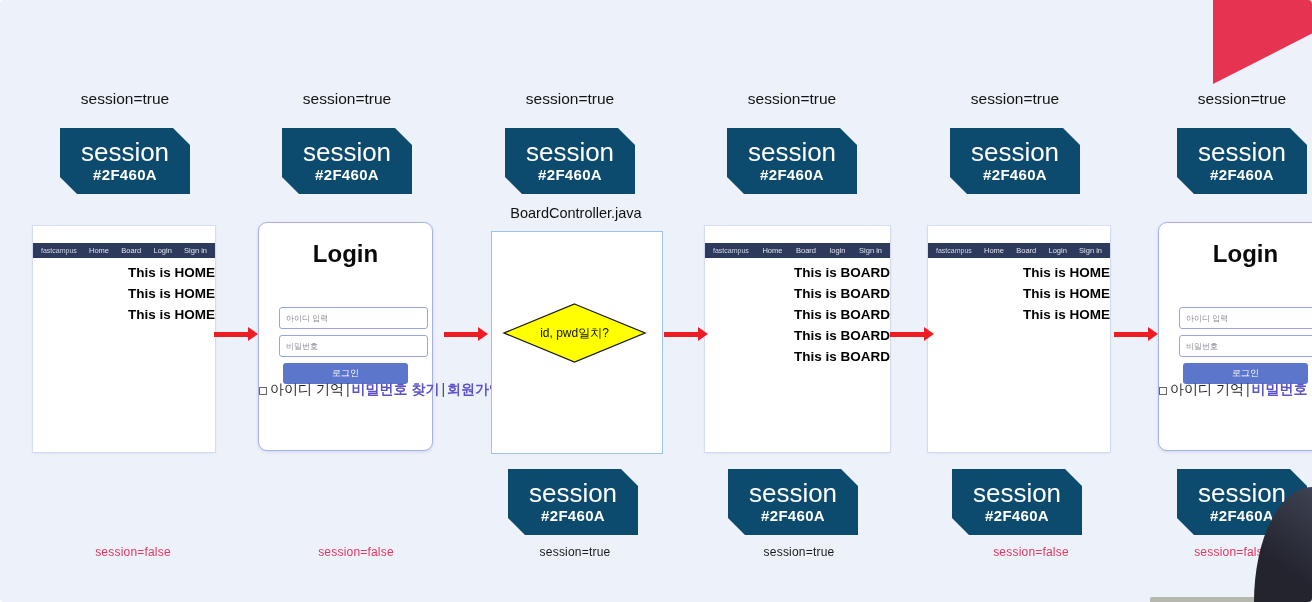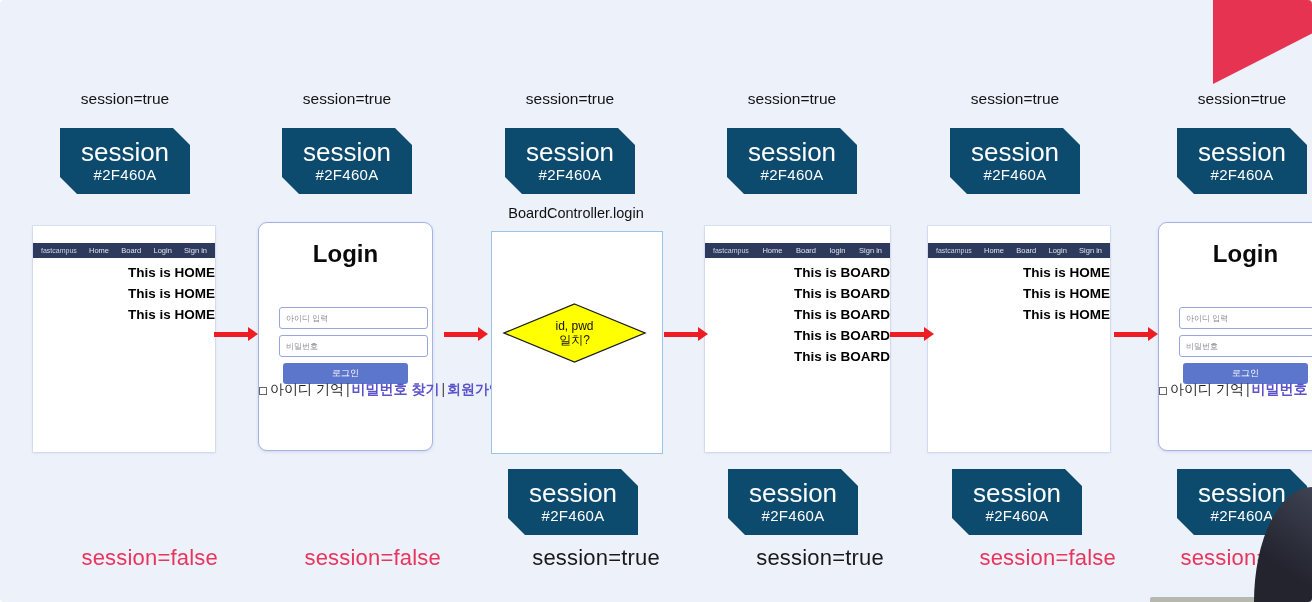--- a/index.html
+++ b/index.html
@@ -1,32 +1,32 @@
 <!DOCTYPE html>
 <html><head>
 <meta charset="utf-8">
 <style>
   html,body{margin:0;padding:0;background:#ffffff;}
   body{font-family:"Liberation Sans", sans-serif; -webkit-font-smoothing:antialiased;}
   .slide{position:relative;width:1312px;height:602px;background:#ECF1FA;border-radius:4px;overflow:hidden;}
 
   
   .lbl-top{position:absolute;top:90px;width:140px;text-align:center;font-size:15.5px;color:#141414;}
-  .lbl-bot{position:absolute;top:545px;width:170px;text-align:right;font-size:22px;letter-spacing:.2px;}
+  .lbl-bot{position:absolute;top:545px;width:170px;text-align:center;font-size:12px;letter-spacing:.2px;}
   .state-false{color:#E8355D;}
   .state-true{color:#1a1a1a;}
   .lt1{left:55px}.lt2{left:277px}.lt3{left:500px}.lt4{left:722px}.lt5{left:945px}.lt6{left:1172px}
   .lb1{left:48px}.lb2{left:271px}.lb3{left:490px}.lb4{left:714px}.lb5{left:946px}.lb6{left:1147px}
 
   
   .tag{position:absolute;width:130px;height:66px;background:#0c4a6e;color:#fff;
        clip-path:polygon(0 0, calc(100% - 17px) 0, 100% 17px, 100% 100%, 17px 100%, 0 calc(100% - 17px));
        display:flex;flex-direction:column;align-items:center;justify-content:center;text-align:center;}
   .tag .t1{font-size:26px;line-height:27px;font-weight:400;}
-  .tag .t2{font-size:15px;line-height:18px;font-weight:400;letter-spacing:.3px;text-align:center;}
+  .tag .t2{font-size:15px;line-height:18px;font-weight:700;letter-spacing:.3px;text-align:center;}
   .tag-top{top:128px}.tag-bot{top:469px}
   .tx1{left:60px}.tx2{left:282px}.tx3{left:505px}.tx4{left:727px}.tx5{left:950px}.tx6{left:1177px}
   .bx3{left:508px}.bx4{left:728px}.bx5{left:952px}.bx6{left:1177px}
 
   
   .browser{position:absolute;background:#fff;box-shadow:0 0 0 1px rgba(175,190,225,.30),0 1px 3px rgba(120,140,200,.18);}
   .bw1{left:33px;top:226px;width:182px;height:226px;}
   .bw4{left:705px;top:226px;width:185px;height:226px;}
   .bw5{left:928px;top:226px;width:182px;height:226px;}
   .bnav{height:15px;background:#2E3A5C;display:flex;align-items:center;justify-content:space-between;
@@ -50,21 +50,21 @@
   .login-footer{position:absolute;top:158px;width:100%;text-align:center;font-size:14px;color:#222;white-space:nowrap;}
   .login-footer .lnk{color:#5B51C8;font-weight:700;cursor:pointer;}
   .login-footer .sep{color:#444;margin:0 2px;}
   .chk{display:inline-block;width:6px;height:6px;border:1px solid #666;vertical-align:-1px;margin-right:3px;background:#fff;}
 
   
   .ctrl-lbl{position:absolute;left:488px;top:205px;width:176px;text-align:center;font-size:14.5px;color:#111;}
   .ctrl{position:absolute;left:491px;top:231px;width:170px;height:221px;background:#fff;border:1px solid #9DC3E6;}
   .diamond{position:absolute;left:502px;top:302px;width:145px;height:62px;}
   .diamond svg{position:absolute;inset:0;}
-  .diamond .dtext{position:absolute;inset:0;display:flex;flex-direction:column;align-items:center;justify-content:center;
+  .diamond .dtext{position:absolute;inset:0;display:flex;align-items:center;justify-content:center;
                   font-size:12px;line-height:14px;color:#111;text-align:center;}
 
   
   .arrow{position:absolute;top:327px;width:44px;height:14px;}
   .ar1{left:214px}.ar2{left:444px}.ar3{left:664px}.ar4{left:890px}.ar5{left:1114px}
   .arrow .shaft{position:absolute;left:0;right:9px;top:5px;height:5px;background:#EE1D23;}
   .arrow .head{position:absolute;right:0;top:0;width:0;height:0;border-top:7px solid transparent;
                border-bottom:7px solid transparent;border-left:10px solid #EE1D23;}
 
   
@@ -131,21 +131,21 @@
   <div class="login lg2">
     <div class="login-title">Login</div>
     <input class="login-input li1" placeholder="아이디 입력" style="">
     <input class="login-input li2" placeholder="비밀번호" style="">
     <button class="login-btn">로그인</button>
     <div class="login-footer">
       <span class="chk"></span><span>아이디 기억</span><span class="sep">|</span><span class="lnk">비밀번호 찾기</span><span class="sep">|</span><span class="lnk">회원가입</span>
     </div>
   </div>
 
-  <div class="ctrl-lbl">BoardController.login</div>
+  <div class="ctrl-lbl">BoardController.java</div>
   <div class="ctrl"></div>
   <div class="diamond">
     <svg viewBox="0 0 145 62" width="145" height="62">
       <polygon points="72.5,2 143,31 72.5,60 2,31" fill="#FFFF00" stroke="#1a1a1a" stroke-width="1.3"></polygon>
     </svg>
     <div class="dtext">
       <span>id, pwd</span>
       <span>일치?</span>
     </div>
   </div>

